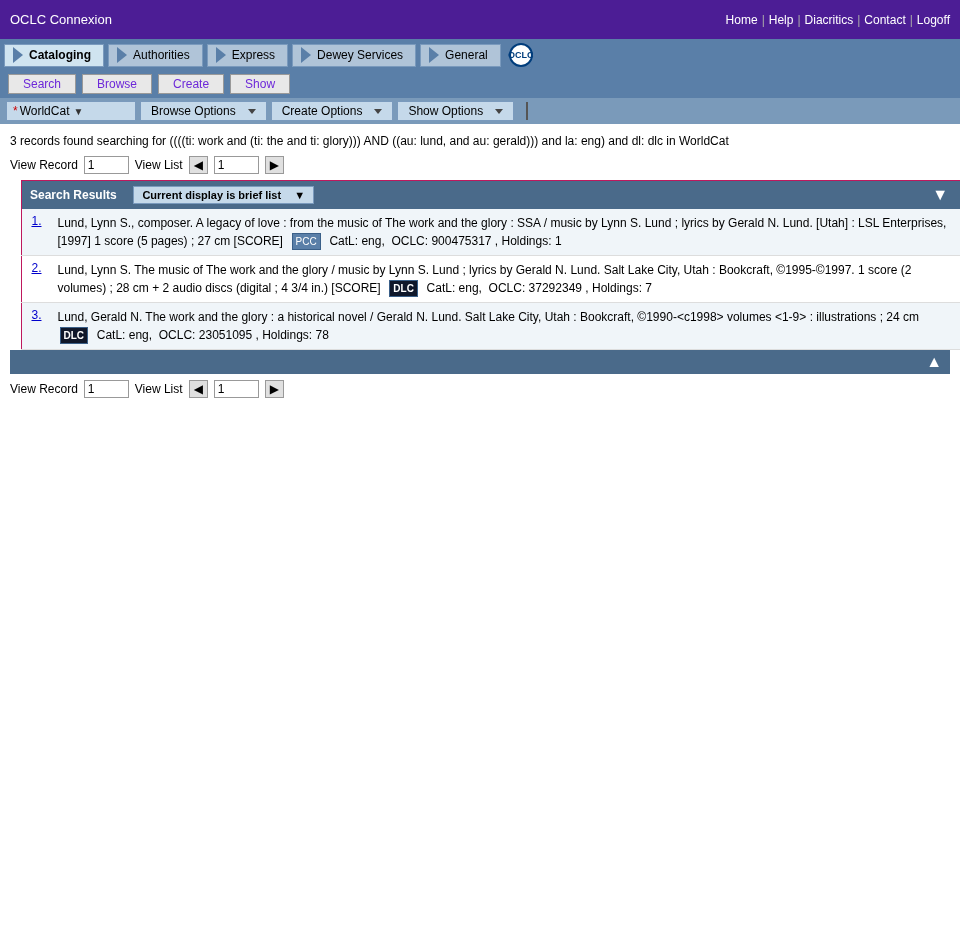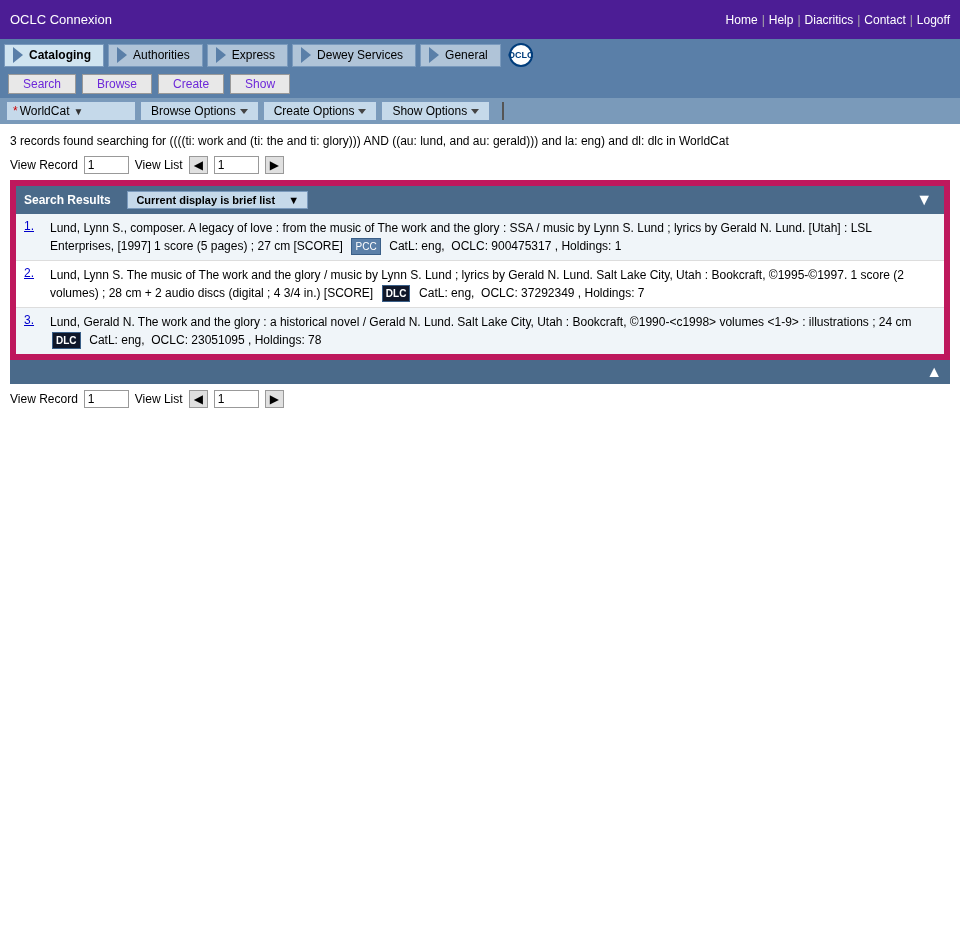--- a/index.html
+++ b/index.html
@@ -108,21 +108,21 @@
     }
     .worldcat-star { color: #c00; margin-right: 2px; }
 
     .dropdown-btn {
       display: flex; align-items: center;
       background: #c5d9ea;
       border: 1px solid #7a9abd;
       padding: 2px 10px;
       font-size: 12px;
       cursor: pointer;
-      gap: 0;
+      gap: 8px;
     }
     .dropdown-btn span.arrow-down {
       display: inline-block;
       width: 0; height: 0;
       border-left: 4px solid transparent;
       border-right: 4px solid transparent;
       border-top: 5px solid #444;
       margin-left: 4px;
     }
 
@@ -153,21 +153,22 @@
       border: 1px solid #999;
       padding: 1px 4px;
       cursor: pointer;
       font-size: 12px;
     }
 
     
     #results-table {
       width: 100%;
       border-collapse: collapse;
-      border: 6px solid #be185d;
+      border: 1px solid #be185d;
+      margin-left: 11px;
     }
     #results-table .results-header {
       background: #4a6a8a;
       color: #fff;
     }
     #results-table .results-header td {
       padding: 5px 8px;
       font-weight: bold;
       font-size: 12px;
     }

